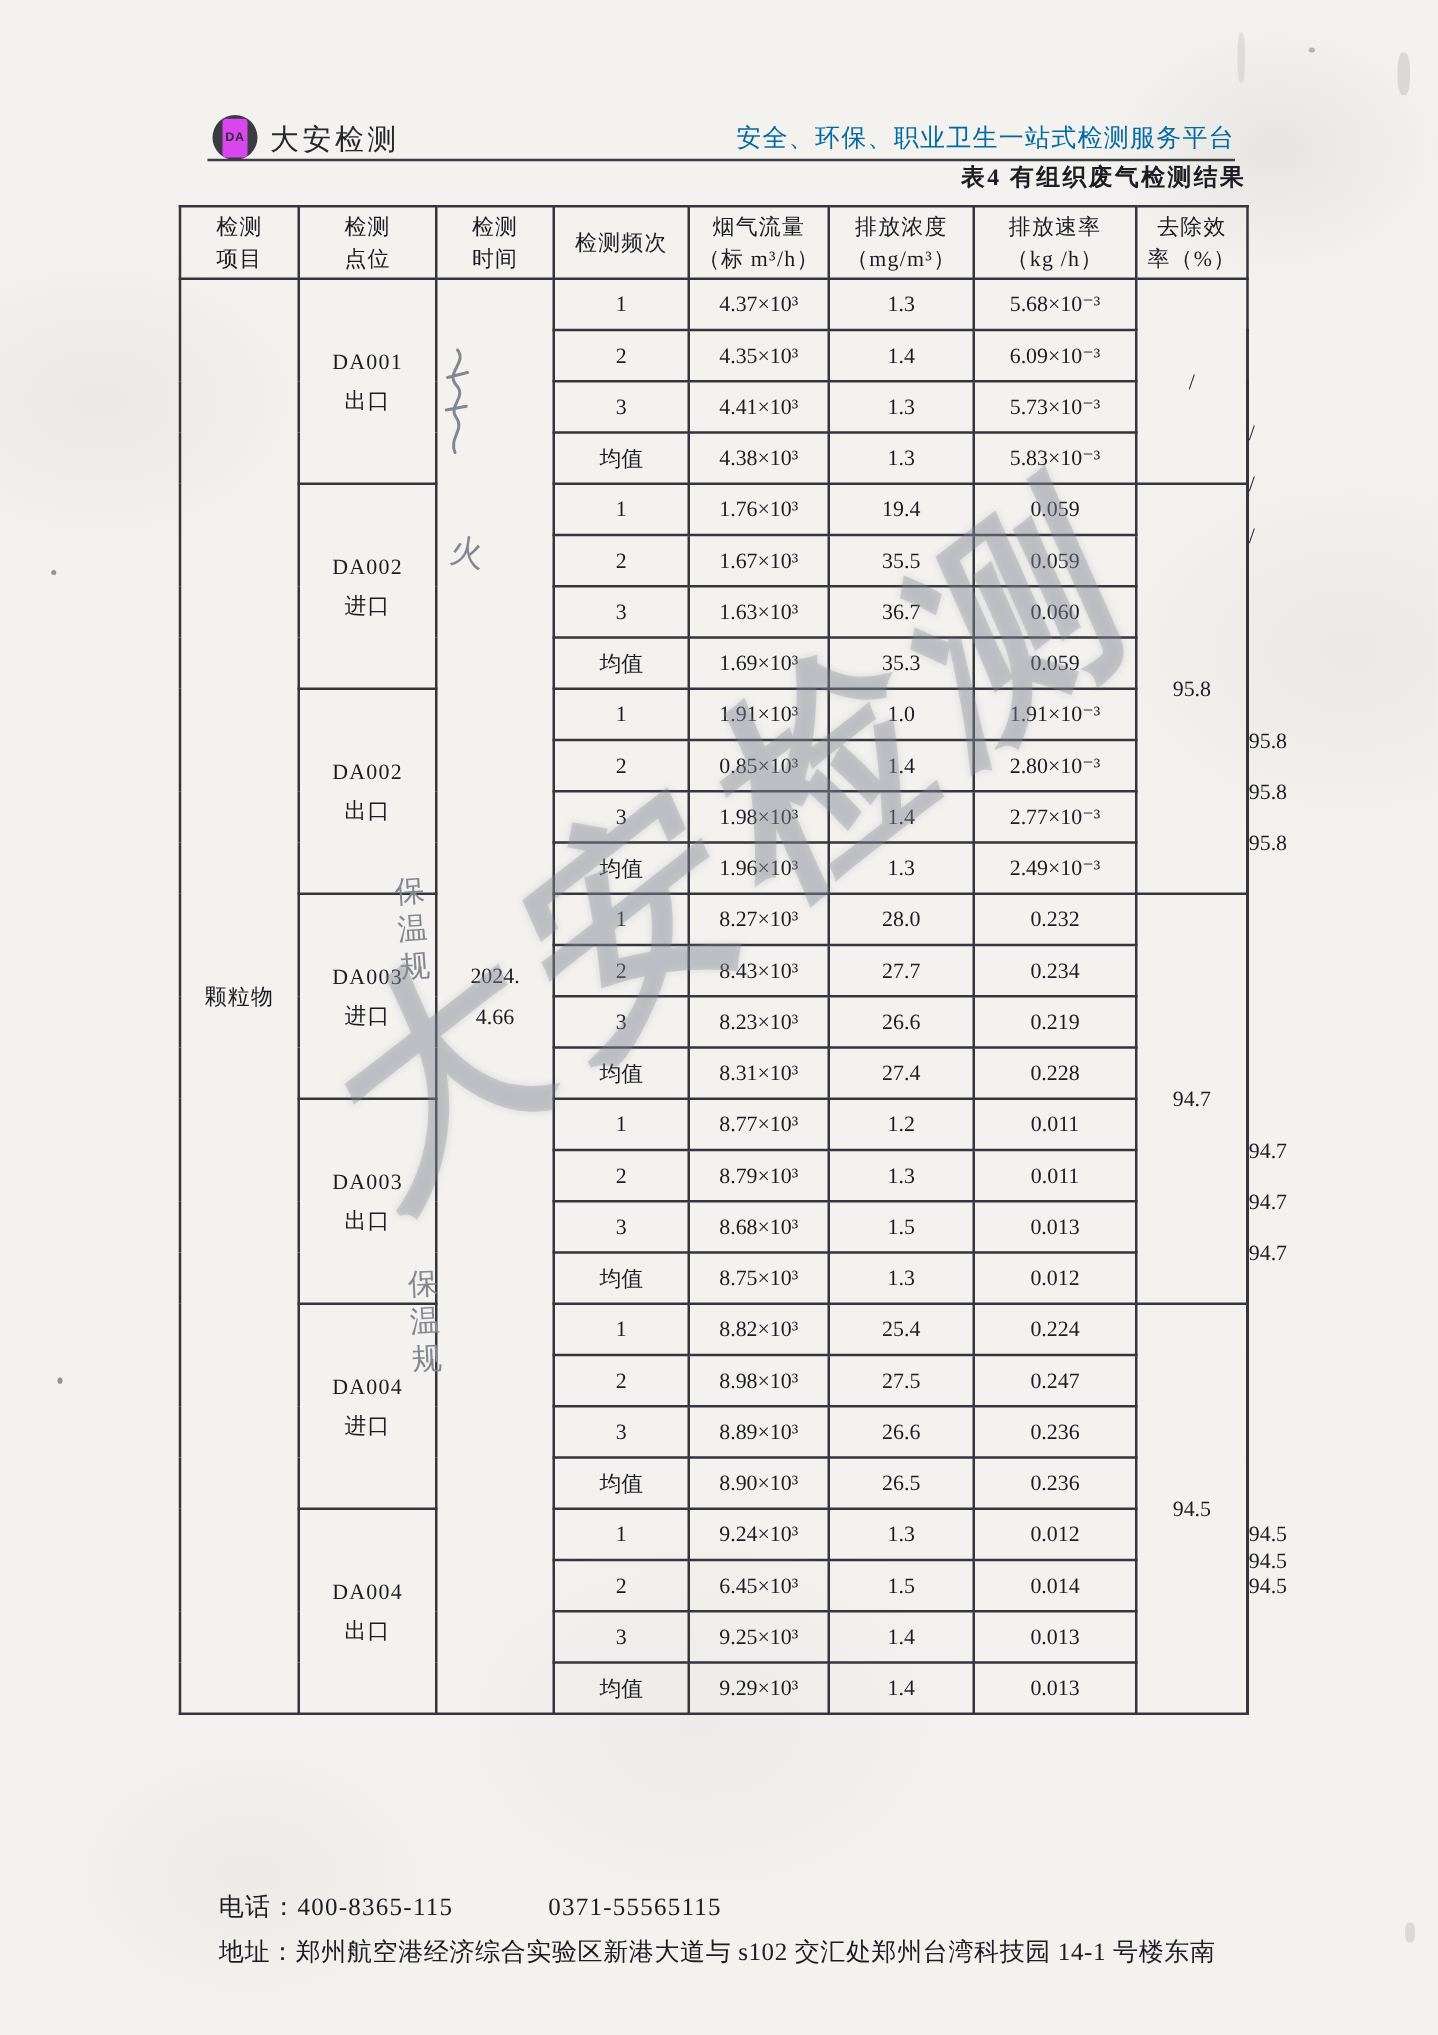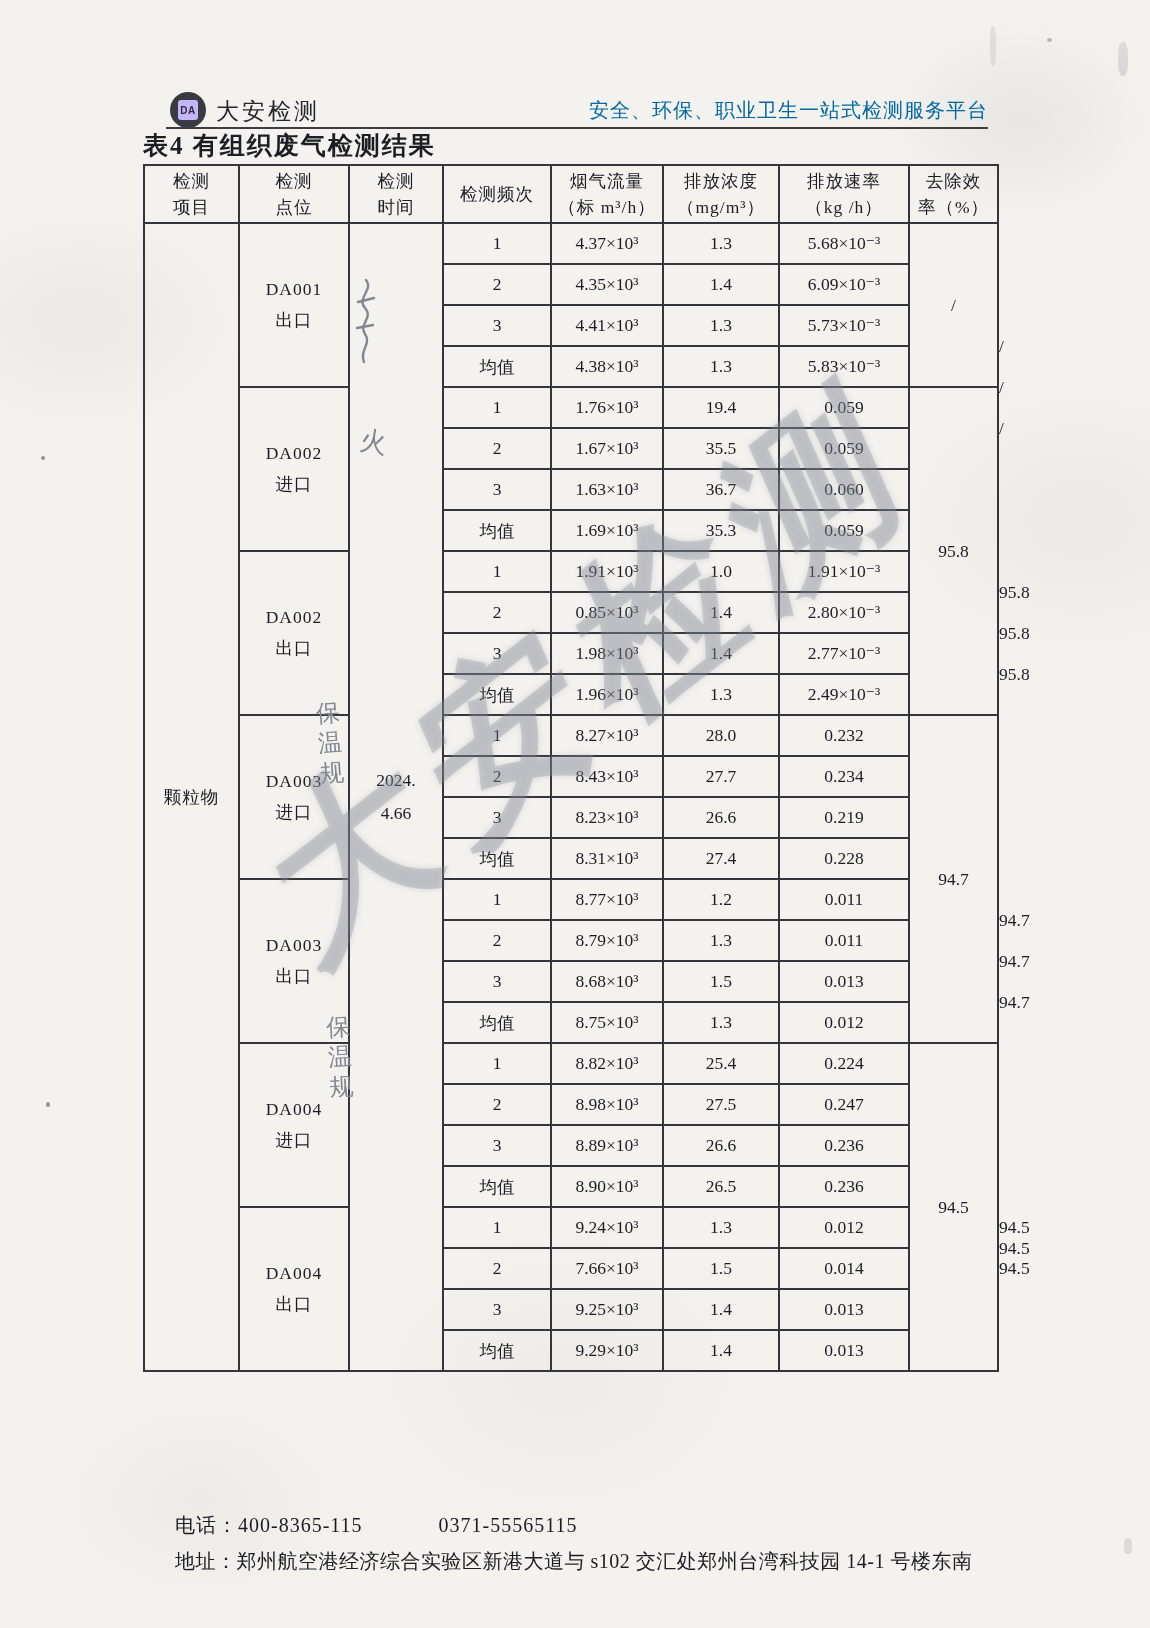--- a/index.html
+++ b/index.html
@@ -16,32 +16,32 @@
       #f3f2ef;
   }
   .page{position:relative;width:1150px;height:1628px;overflow:hidden;}
 
   
   .logo-circle{
     position:absolute;left:170px;top:92px;width:36px;height:36px;border-radius:50%;
     background:#3a3b40;display:flex;align-items:center;justify-content:center;
   }
   .logo-band{
-    background:#c4b5fd;border-radius:3px;padding:0 2px;height:20px;
+    background:#d946ef;border-radius:3px;padding:0 2px;height:31px;
     display:flex;align-items:center;justify-content:center;
     font-family:"Liberation Sans","DejaVu Sans",sans-serif;
     font-size:10px;font-weight:bold;color:#2c2d31;letter-spacing:.5px;
   }
   .logo-text{position:absolute;left:216px;top:96px;font-size:23px;color:#26272c;letter-spacing:3px;}
   .tagline{position:absolute;right:162px;top:97px;font-size:20px;color:#0369a1;letter-spacing:1px;}
   .header-rule{position:absolute;left:166px;top:127px;width:822px;height:2px;background:#3c3d42;}
 
   
-  .title{position:absolute;left:143px;top:129px;width:854px;margin:0;text-align:left;
-    font-size:25px;font-weight:600;letter-spacing:2px;color:#1d1e23;}
+  .title{position:absolute;left:143px;top:129px;width:854px;margin:0;text-align:right;
+    font-size:19px;font-weight:600;letter-spacing:2px;color:#1d1e23;}
 
   
   table.results{position:absolute;left:143px;top:164px;width:854px;
     border-collapse:collapse;table-layout:fixed;}
   table.results th, table.results td{
     border:2px solid #35363c;text-align:center;vertical-align:middle;padding:0;
     color:#1c1d22;
   }
   table.results th{height:56px;font-size:17.5px;font-weight:500;}
   table.results th div{line-height:26px;letter-spacing:1px;}
@@ -349,21 +349,21 @@
             <div>DA004</div>
             <div>出口</div>
           </td>
           <td class="frequency-cell">1</td>
           <td class="flow-value-cell">9.24×10³</td>
           <td class="concentration-value-cell">1.3</td>
           <td class="rate-value-cell">0.012</td>
         </tr>
         <tr>
           <td class="frequency-cell">2</td>
-          <td class="flow-value-cell">7.66×10³</td>
+          <td class="flow-value-cell">6.45×10³</td>
           <td class="concentration-value-cell">1.5</td>
           <td class="rate-value-cell">0.014</td>
         </tr>
         <tr>
           <td class="frequency-cell">3</td>
           <td class="flow-value-cell">9.25×10³</td>
           <td class="concentration-value-cell">1.4</td>
           <td class="rate-value-cell">0.013</td>
         </tr>
         <tr>

